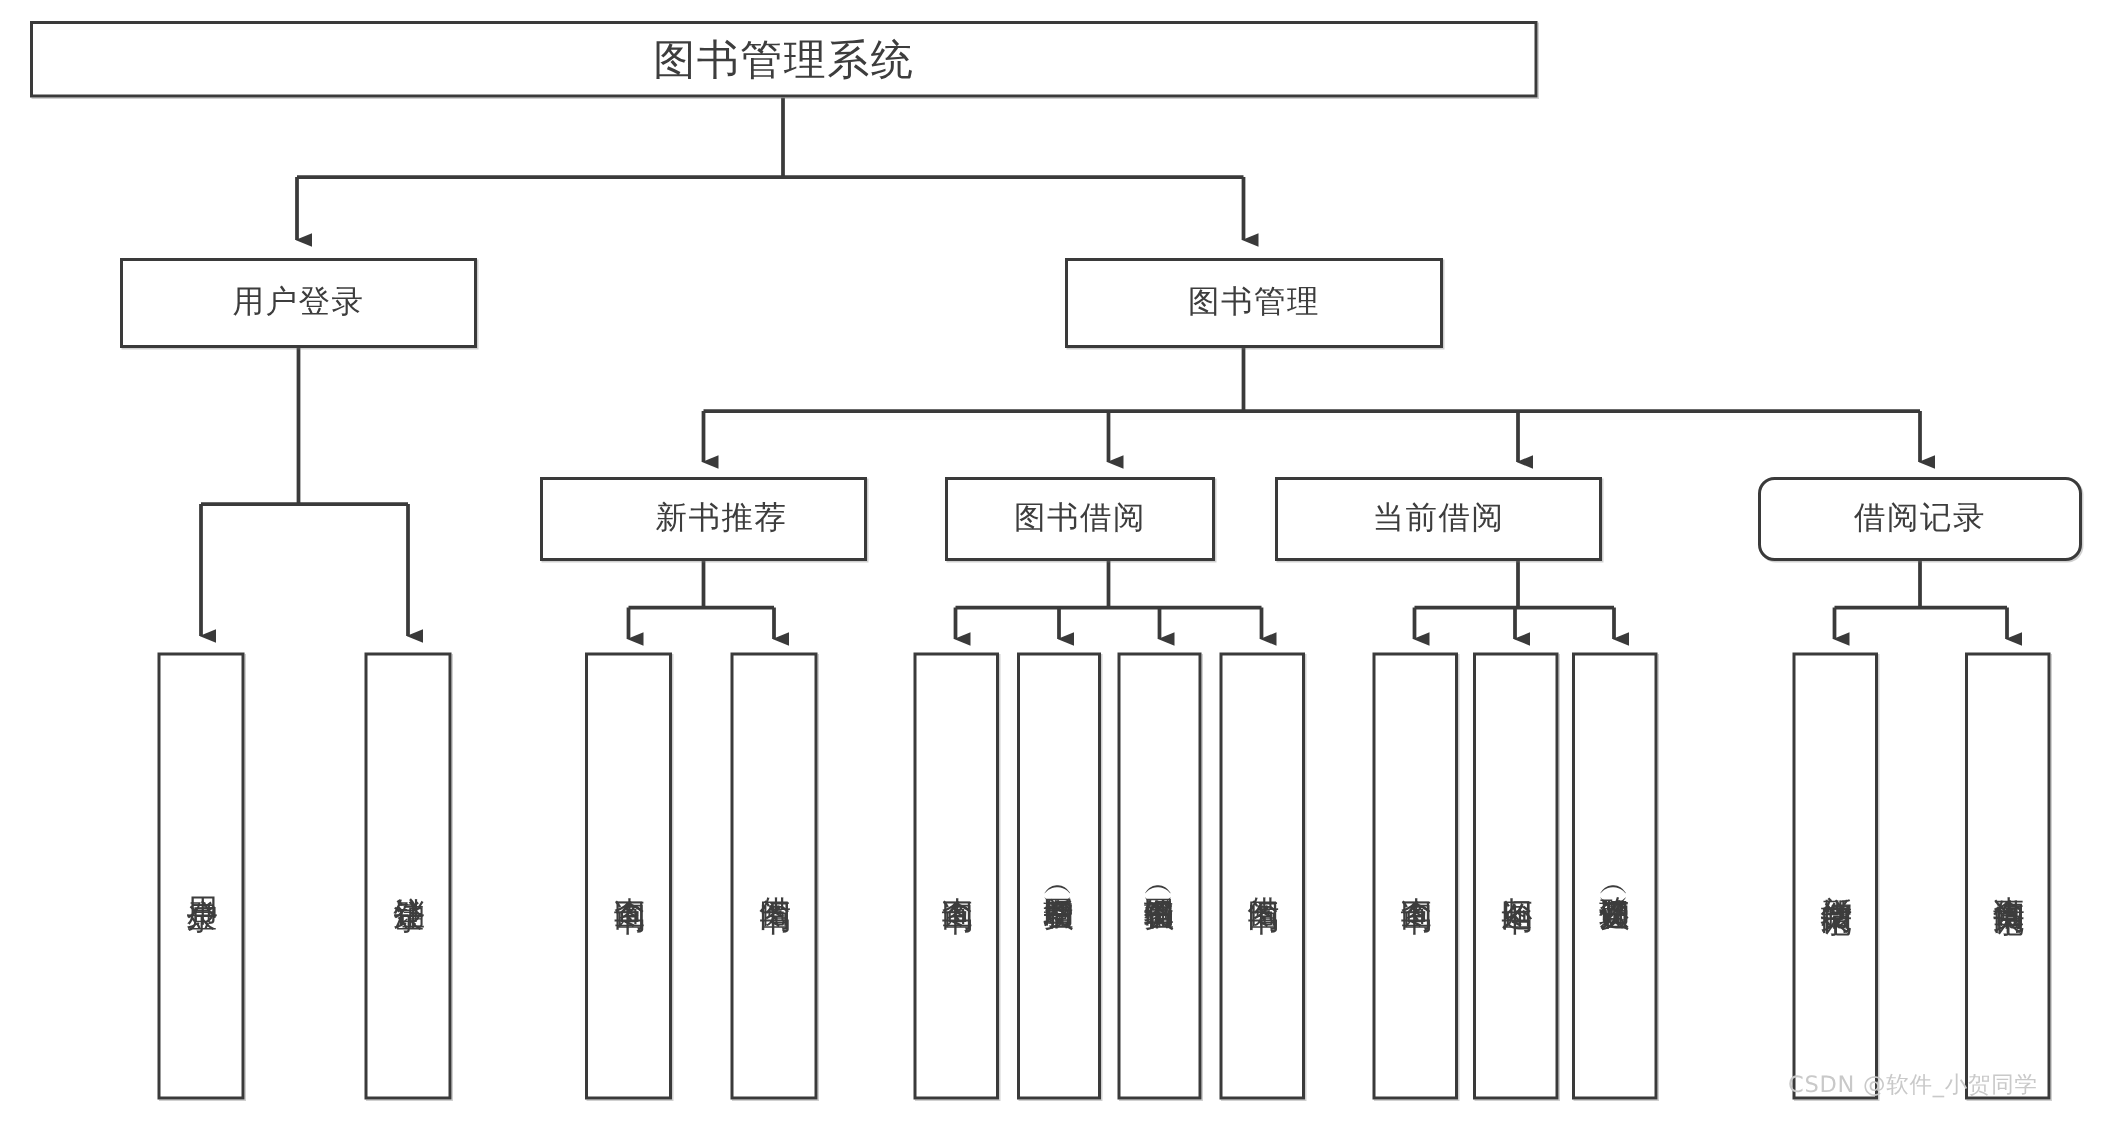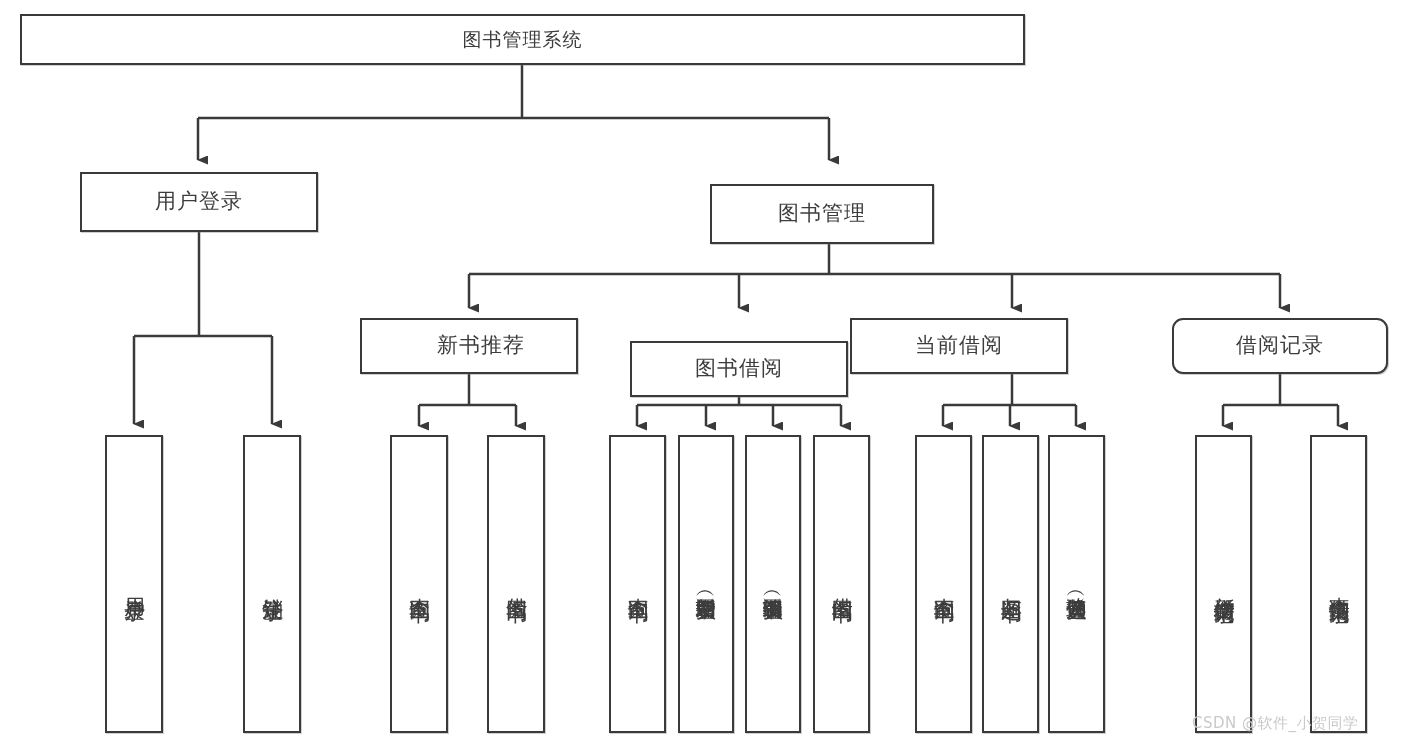--- a/index.html
+++ b/index.html
@@ -36,21 +36,21 @@
     color: #3d3d3d;
     box-shadow: 1px 1px 0 rgba(120,120,120,0.35);
   }
   .node-h {
     font-size: 21px;
     letter-spacing: 1px;
     line-height: 1.2;
     white-space: nowrap;
   }
   .node-root {
-    font-size: 19px;
+    font-size: 28px;
   }
   .node-v {
     writing-mode: vertical-rl;
     text-orientation: upright;
     font-size: 21px;
     line-height: 1.22;
     letter-spacing: 1.5px;
     padding: 6px 0;
     text-align: center;
     white-space: nowrap;
@@ -131,24 +131,24 @@
       <path d="M 1280 374 L 1280 405" stroke="#3a3a3a" stroke-width="2.5" fill="none"></path>
       <path d="M 1223 405 L 1338 405" stroke="#3a3a3a" stroke-width="2.5" fill="none"></path>
       <path d="M 1223 405 L 1223 426" stroke="#3a3a3a" stroke-width="2.5" fill="none" marker-end="url(#arrow)"></path>
       <path d="M 1338 405 L 1338 426" stroke="#3a3a3a" stroke-width="2.5" fill="none" marker-end="url(#arrow)"></path>
     </g>
   </svg>
 
   <div class="node node-h node-root" style="left:20px; top:14px; width:1005px; height:51px;">图书管理系统</div>
 
   <div class="node node-h" style="left:80px; top:172px; width:238px; height:60px;">用户登录</div>
-  <div class="node node-h" style="left:710px; top:184px; width:224px; height:60px;">图书管理</div>
+  <div class="node node-h" style="left:710px; top:172px; width:252px; height:60px;">图书管理</div>
 
   <div class="node node-h" style="left:360px; top:318px; width:218px; height:56px;padding-left:24px;">新书推荐</div>
-  <div class="node node-h" style="left:630px; top:318px; width:218px; height:56px;margin-top:23px;">图书借阅</div>
+  <div class="node node-h" style="left:630px; top:318px; width:180px; height:56px;">图书借阅</div>
   <div class="node node-h" style="left:850px; top:318px; width:218px; height:56px;">当前借阅</div>
   <div class="node node-h" style="left:1172px; top:318px; width:216px; height:56px;border-radius:11px;">借阅记录</div>
 
   <div class="node node-v" style="left:105px; top:435px; width:58px; height:298px;">用户登录</div>
   <div class="node node-v" style="left:243px; top:435px; width:58px; height:298px;">注销登录</div>
 
   <div class="node node-v" style="left:390px; top:435px; width:58px; height:298px;">查询图书</div>
   <div class="node node-v" style="left:487px; top:435px; width:58px; height:298px;">借阅图书</div>
 
   <div class="node node-v" style="left:609px; top:435px; width:57px; height:298px;">查询图书</div>

